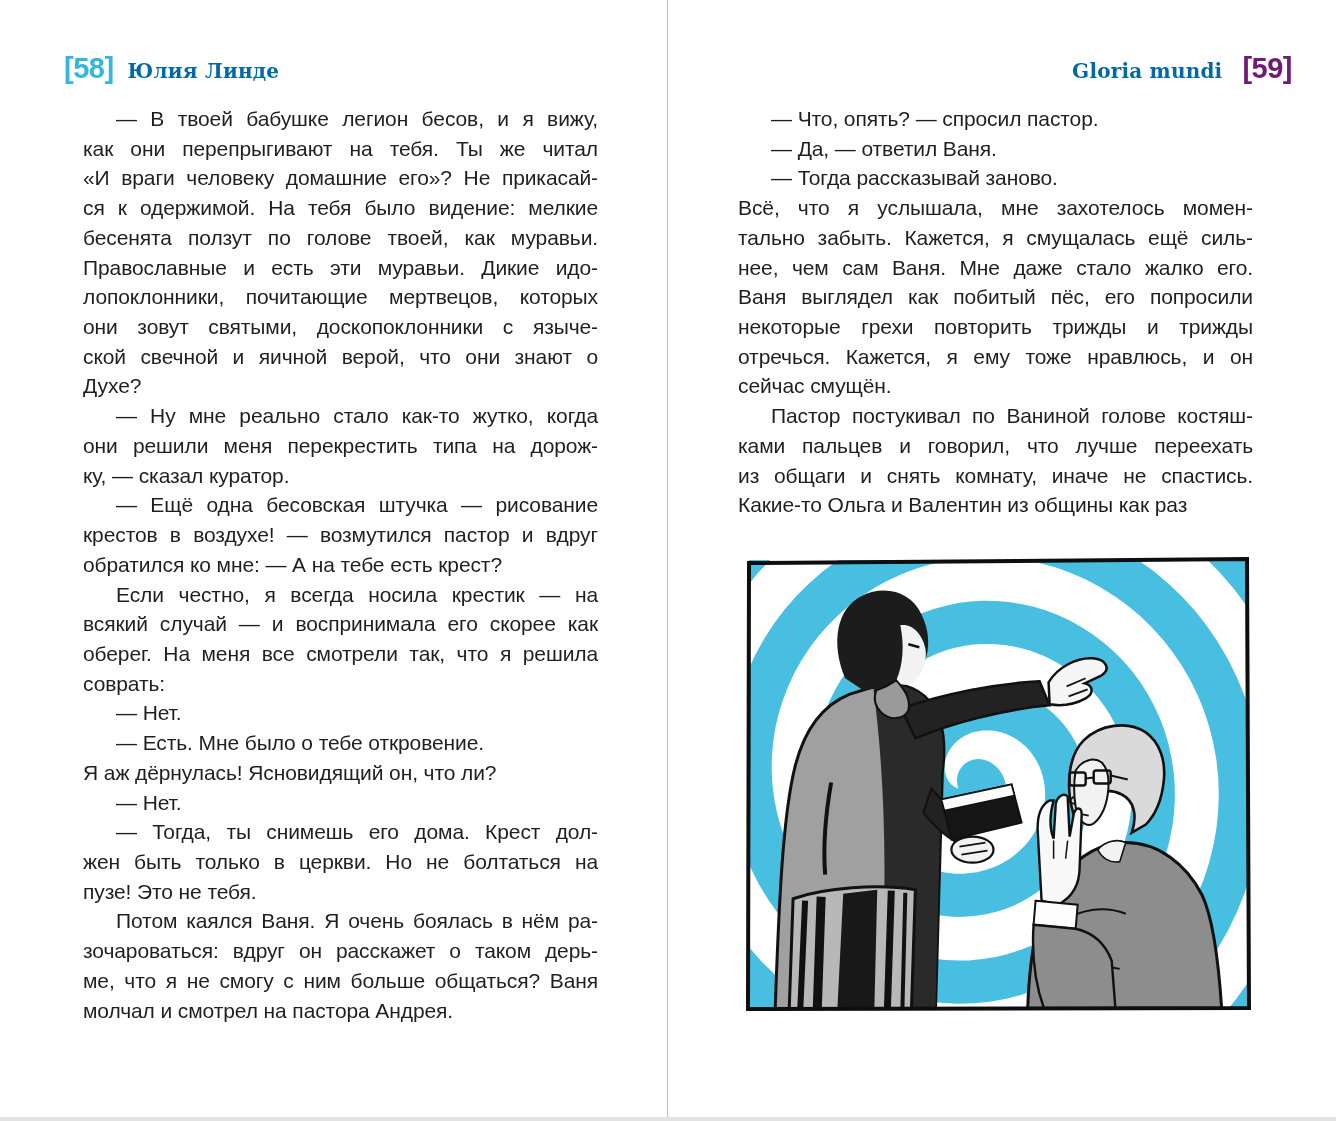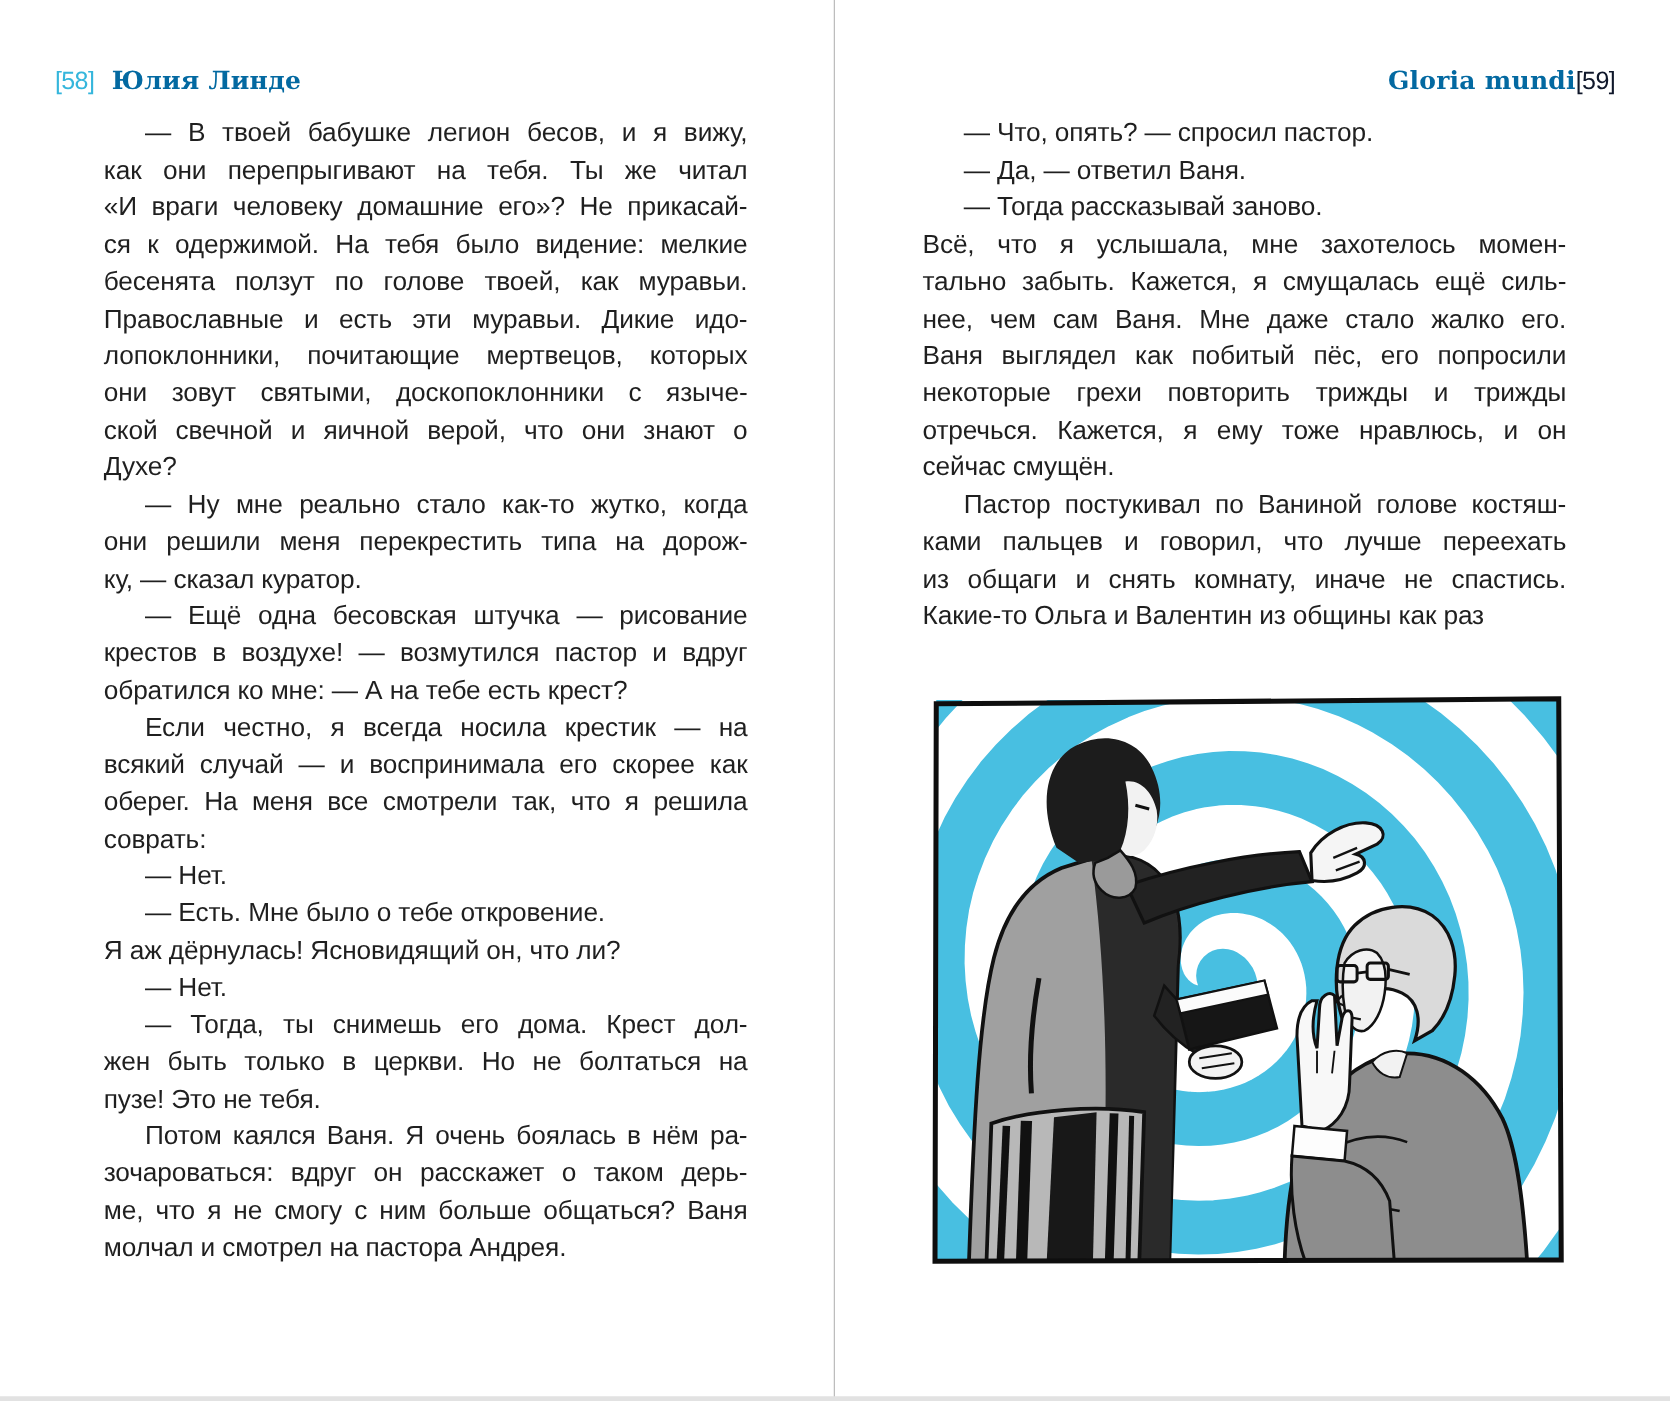--- a/index.html
+++ b/index.html
@@ -6,24 +6,24 @@
   .spread{
     position:relative;width:1336px;height:1121px;background:#ffffff;
     font-family:"Liberation Sans","DejaVu Sans",sans-serif;overflow:hidden;
   }
   .divider{position:absolute;left:667px;top:0;width:1px;height:1121px;background:#bdbdbd;}
   .bottom-strip{position:absolute;left:0;bottom:0;width:1336px;height:4px;background:#e2e2e2;}
 
   .runhead{position:absolute;top:52px;height:28px;display:flex;align-items:baseline;}
   .runhead.left-head{left:44px;gap:14px;}
   .runhead.right-head{right:44px;}
-  .pagenum{font-size:20px;font-weight:400;letter-spacing:-0.5px;}
+  .pagenum{font-size:29px;font-weight:700;letter-spacing:-0.5px;margin-left:20px;}
   .runtitle{font-family:"DejaVu Serif","Liberation Serif",serif;font-weight:700;font-size:20px;color:#0369a1;letter-spacing:0.2px;}
 
-  .textcol{position:absolute;top:92px;width:515px;}
+  .textcol{position:absolute;top:104px;width:515px;}
   .textcol.left-col{left:83px;}
   .textcol.right-col{left:738px;}
   .line{
     height:29.72px;line-height:29.72px;font-size:21px;color:#1f1f1f;
     text-align:justify;text-align-last:justify;-moz-text-align-last:justify;
     white-space:normal;letter-spacing:-0.1px;
   }
   .line.pl{text-align-last:left;-moz-text-align-last:left;}
   .line.ind{text-indent:33px;}
 
@@ -72,21 +72,21 @@
         <div class="line">ме, что я не смогу с ним больше общаться? Ваня</div>
         <div class="line pl">молчал и смотрел на пастора Андрея.</div>
       </div>
   </div>
 
   <div class="divider"></div>
 
   <div>
     <div class="runhead right-head">
       <span class="runtitle">Gloria mundi</span>
-      <span class="pagenum" style="color: #0f172a;">[59]</span>
+      <span class="pagenum" style="color: #701a75;">[59]</span>
     </div>
     <div class="textcol right-col">
         <div class="line ind pl">— Что, опять? — спросил пастор.</div>
         <div class="line ind pl">— Да, — ответил Ваня.</div>
         <div class="line ind pl">— Тогда рассказывай заново.</div>
         <div class="line">Всё, что я услышала, мне захотелось момен-</div>
         <div class="line">тально забыть. Кажется, я смущалась ещё силь-</div>
         <div class="line">нее, чем сам Ваня. Мне даже стало жалко его.</div>
         <div class="line">Ваня выглядел как побитый пёс, его попросили</div>
         <div class="line">некоторые грехи повторить трижды и трижды</div>

